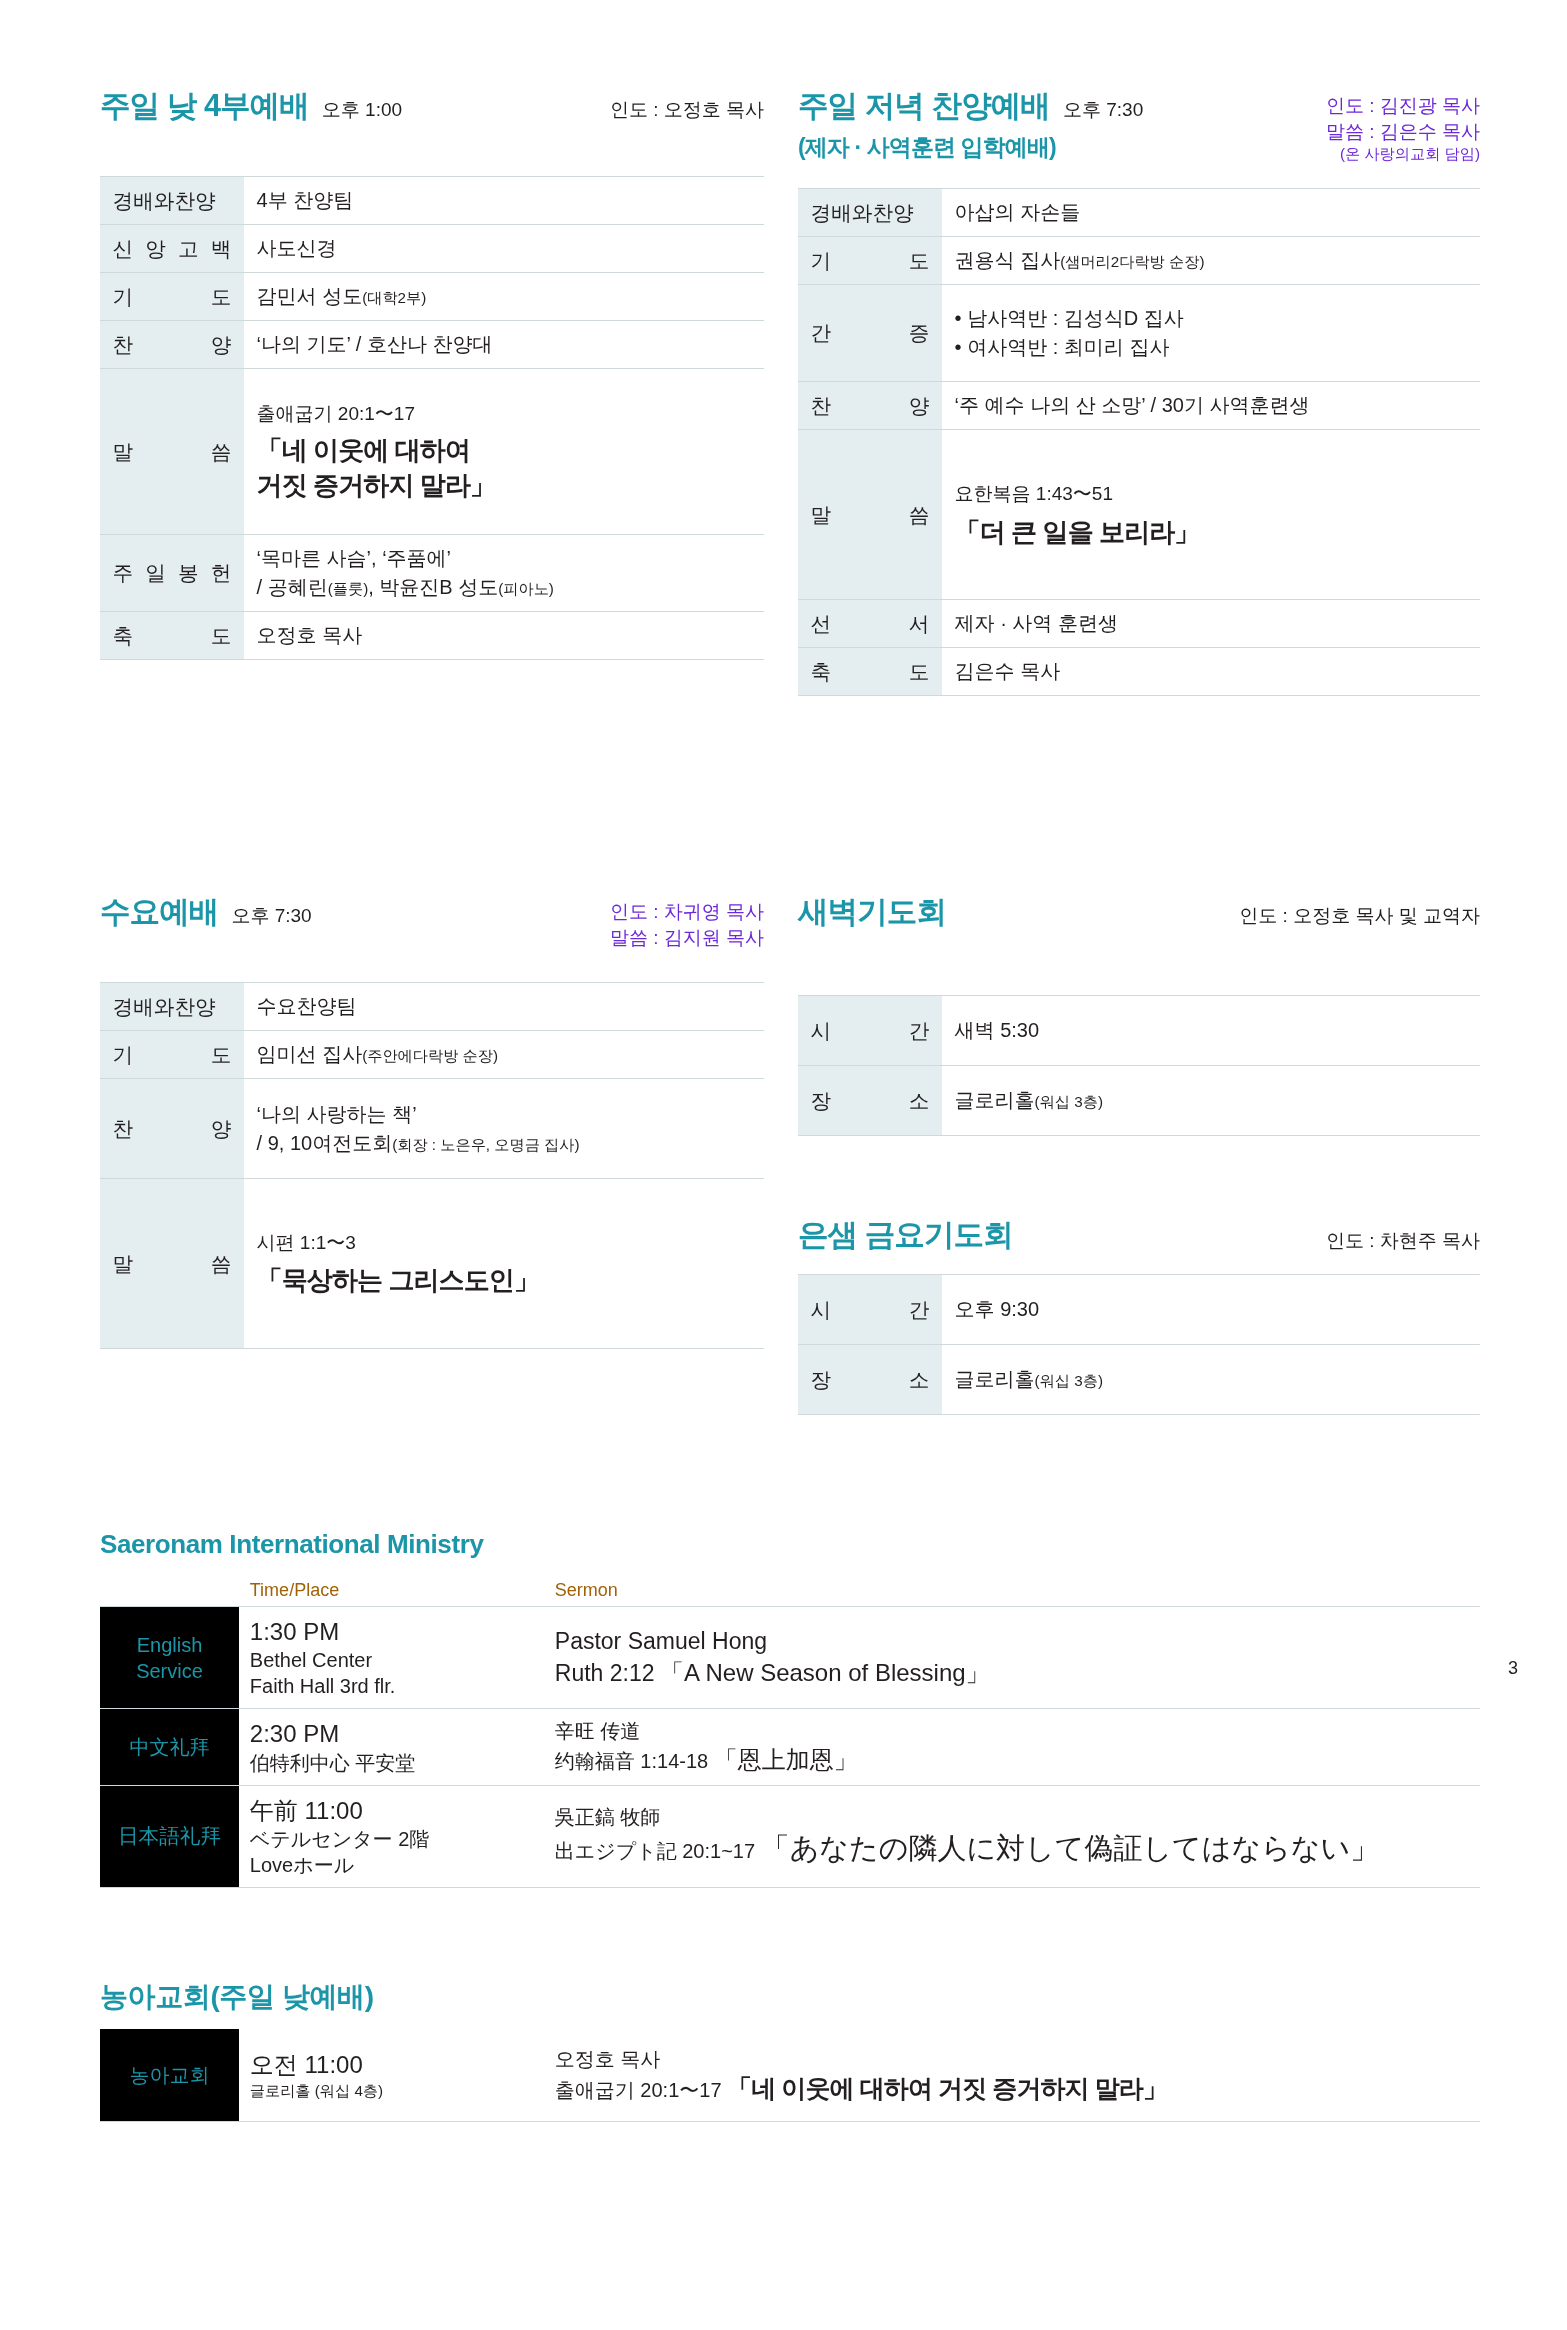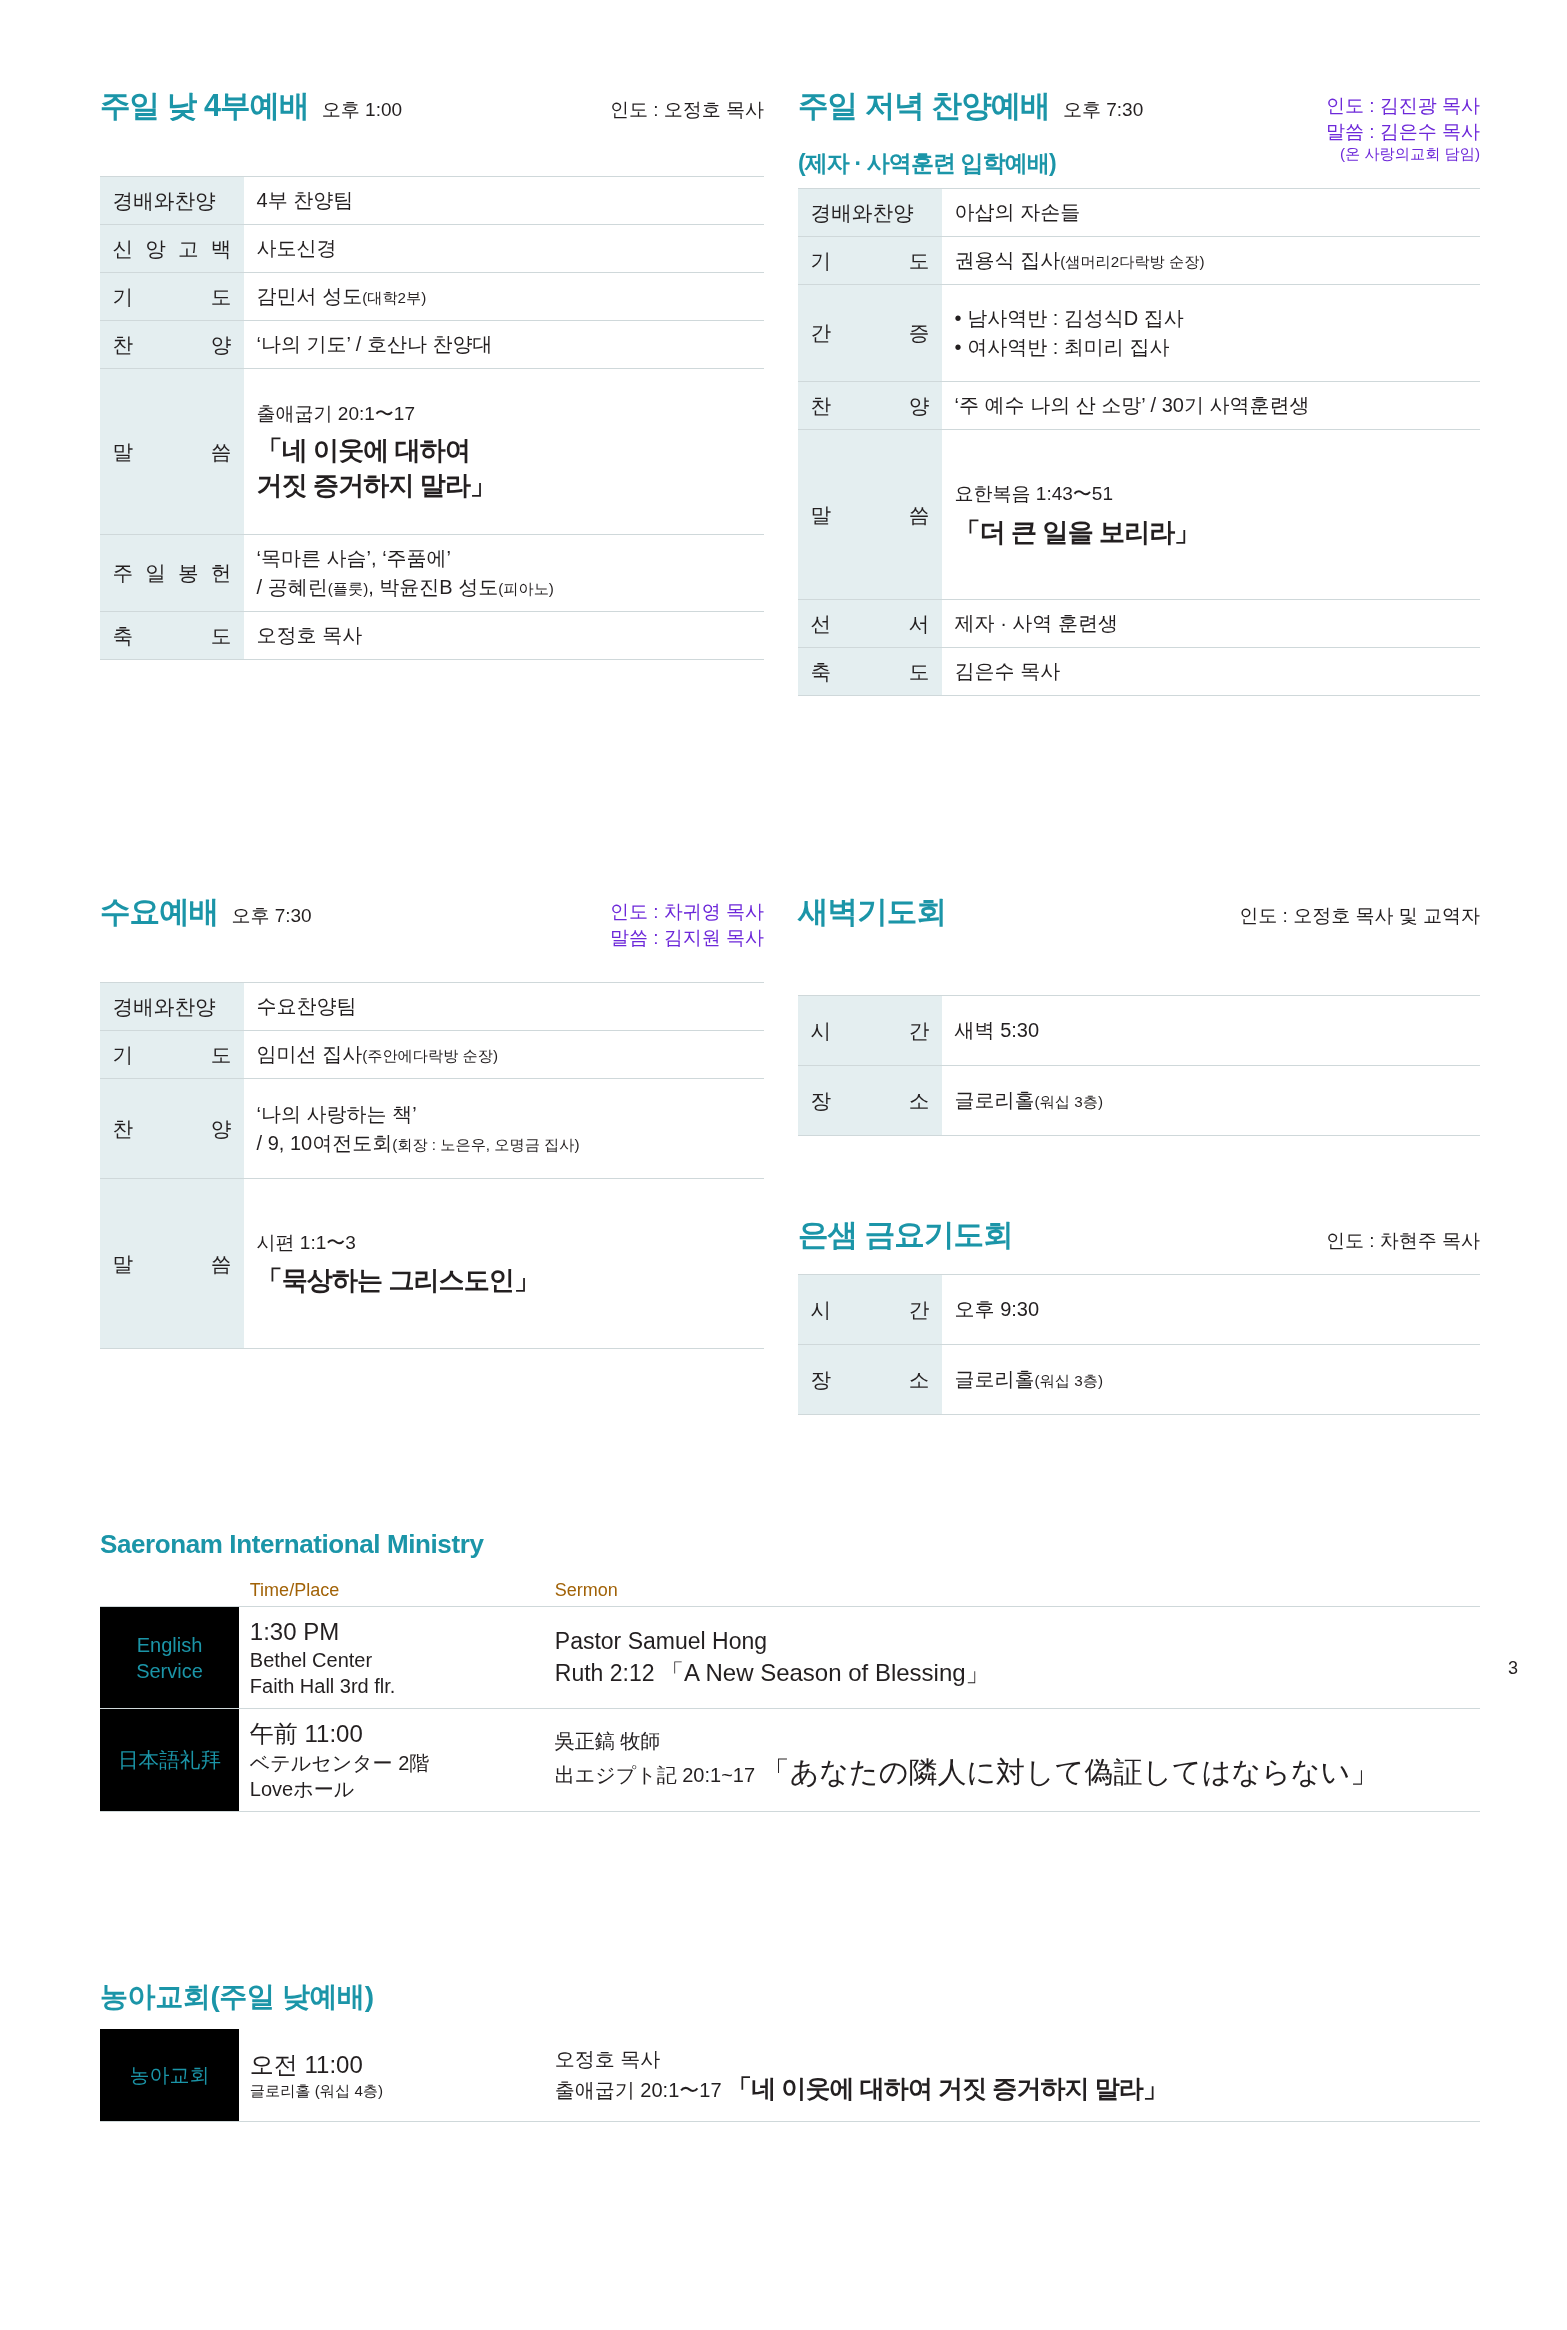--- a/index.html
+++ b/index.html
@@ -33,21 +33,21 @@
     font-size: 19px;
     margin-left: 9px;
     display: inline-block;
     vertical-align: baseline;
   }
   .svc-sub {
     color: #1b95a8;
     font-size: 23px;
     font-weight: bold;
     letter-spacing: -0.9px;
-    margin-top: 21px;
+    margin-top: 5px;
   }
   .lead-block {
     text-align: right;
     font-size: 19px;
     color: #6d28d9;
     line-height: 1.35;
   }
   .lead-block .small {
     font-size: 15.2px;
   }
@@ -344,20 +344,31 @@
           <div class="bigger">1:30 PM</div>
           <div>Bethel Center</div>
           <div>Faith Hall 3rd flr.</div>
         </td>
         <td>
           <div class="big">Pastor Samuel Hong</div>
           <div><span class="big">Ruth 2:12</span> <span class="bigger">「A New Season of Blessing」</span></div>
         </td>
       </tr>
 
+      <tr>
+        <td class="intl-lang">中文礼拜</td>
+        <td>
+          <div class="bigger">2:30 PM</div>
+          <div>伯特利中心  平安堂</div>
+        </td>
+        <td>
+          <div>辛旺 传道</div>
+          <div><span>约翰福音 1:14-18</span> <span class="bigger">「恩上加恩」</span></div>
+        </td>
+      </tr>
 
       <tr>
         <td class="intl-lang sm">日本語礼拜</td>
         <td>
           <div class="bigger">午前 11:00</div>
           <div>ベテルセンター 2階</div>
           <div>Loveホール</div>
         </td>
         <td>
           <div>吳正鎬 牧師</div>

